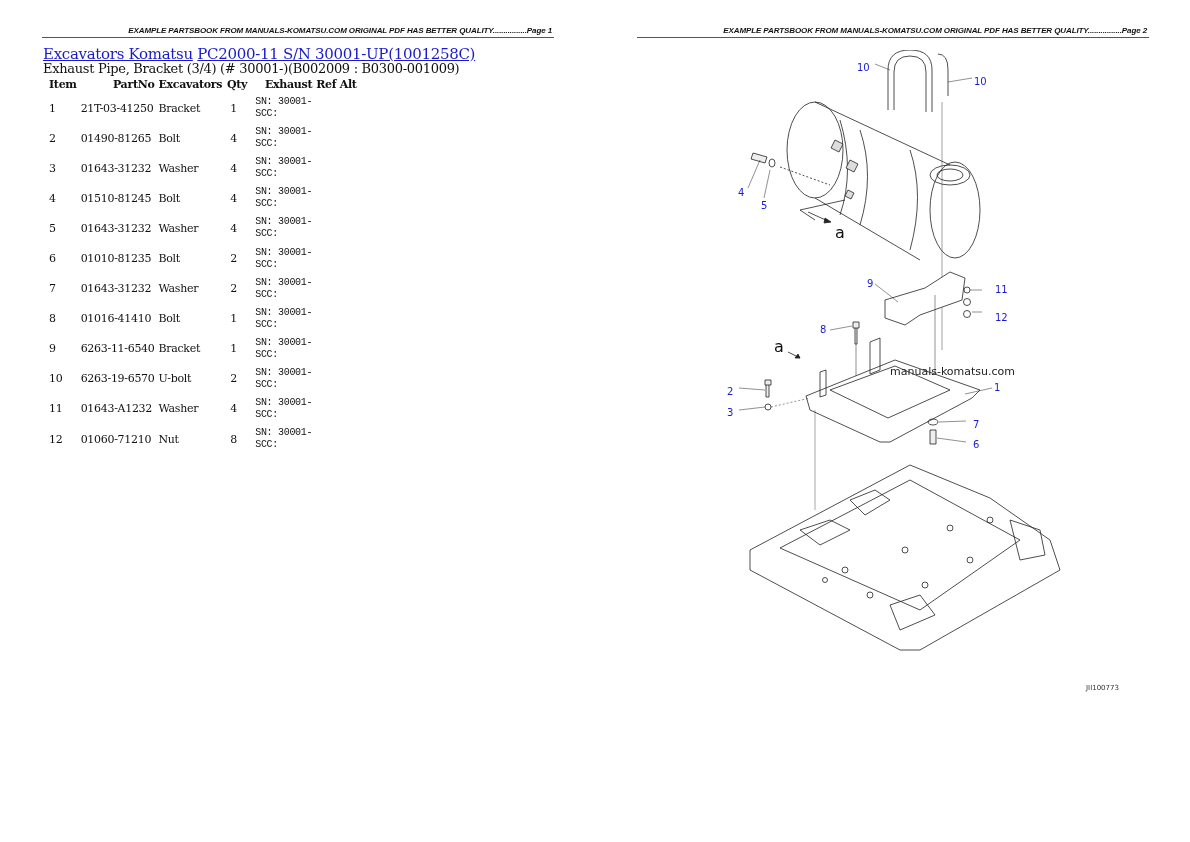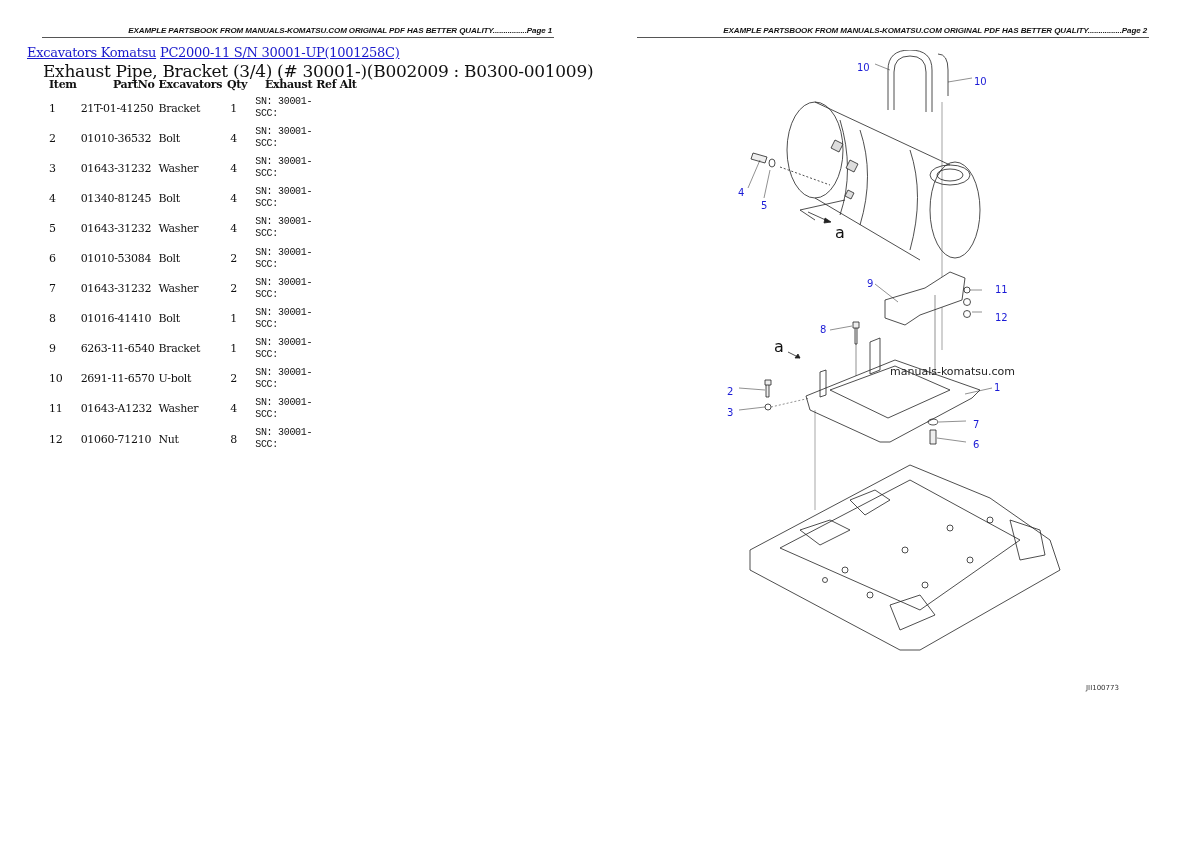--- a/index.html
+++ b/index.html
@@ -9,23 +9,23 @@
     .page-header {
       position: absolute; top: 25px; height: 13px;
       font-family: Liberation Sans, sans-serif; font-style: italic; font-weight: bold;
       font-size: 8px; text-align: right; color: #111;
       border-bottom: 1px solid #555; line-height: 11px; padding-right: 2px;
       letter-spacing: -0.1px;
     }
     #hdr1 { left: 42px; width: 512px; }
     #hdr2 { left: 637px; width: 512px; }
 
-    .breadcrumb { position: absolute; top: 45px; left: 27px; font-size: 13px; letter-spacing: -0.3px; }
+    .breadcrumb { position: absolute; top: 45px; left: 43px; font-size: 15px; letter-spacing: -0.3px; }
     .breadcrumb a { color: #1a1acc; text-decoration: underline; }
-    .subtitle { position: absolute; top: 61px; left: 43px; font-size: 17px; letter-spacing: -0.3px; }
+    .subtitle { position: absolute; top: 61px; left: 43px; font-size: 13px; letter-spacing: -0.3px; }
 
     table.parts { position: absolute; top: 76px; left: 45px; border-collapse: collapse; font-size: 11px; letter-spacing: -0.3px; }
     table.parts th { font-weight: bold; text-align: right; height: 17px; padding: 0 4px 0 4px; white-space: nowrap; }
     table.parts td { height: 30.1px; padding: 0 4px; vertical-align: middle; white-space: nowrap; }
     td.c-item { width: 29px; }
     td.c-part { width: 74px; padding-left: 0 !important; }
     td.c-desc { width: 67px; padding-left: 0 !important; }
     td.c-qty { width: 25px; }
     td.c-opt { width: 62px; font-family: "DejaVu Sans", sans-serif; font-size: 10px; line-height: 12px; }
     td.c-opt span { display: block; font-family: Liberation Mono, monospace; }
@@ -55,32 +55,32 @@
       <th style="padding-left:10px">PartNo</th>
       <th style="padding-left:0">Excavators</th>
       <th style="padding-left:0">Qty</th>
       <th>Exhaust</th>
       <th style="padding-left:0">Ref Alt</th>
     </tr>
   </thead>
   <tbody id="rows">
       <tr>
         <td class="c-item">1</td>
-        <td class="c-part">21T-01-41250</td>
+        <td class="c-part">21T-03-41250</td>
         <td class="c-desc">Bracket</td>
         <td class="c-qty">1</td>
         <td class="c-opt">
           <span>SN: 30001-</span>
           <span>SCC:</span>
         </td>
         <td></td>
       </tr>
       <tr>
         <td class="c-item">2</td>
-        <td class="c-part">01010-36532</td>
+        <td class="c-part">01490-81265</td>
         <td class="c-desc">Bolt</td>
         <td class="c-qty">4</td>
         <td class="c-opt">
           <span>SN: 30001-</span>
           <span>SCC:</span>
         </td>
         <td></td>
       </tr>
       <tr>
         <td class="c-item">3</td>
@@ -88,21 +88,21 @@
         <td class="c-desc">Washer</td>
         <td class="c-qty">4</td>
         <td class="c-opt">
           <span>SN: 30001-</span>
           <span>SCC:</span>
         </td>
         <td></td>
       </tr>
       <tr>
         <td class="c-item">4</td>
-        <td class="c-part">01340-81245</td>
+        <td class="c-part">01510-81245</td>
         <td class="c-desc">Bolt</td>
         <td class="c-qty">4</td>
         <td class="c-opt">
           <span>SN: 30001-</span>
           <span>SCC:</span>
         </td>
         <td></td>
       </tr>
       <tr>
         <td class="c-item">5</td>
@@ -110,21 +110,21 @@
         <td class="c-desc">Washer</td>
         <td class="c-qty">4</td>
         <td class="c-opt">
           <span>SN: 30001-</span>
           <span>SCC:</span>
         </td>
         <td></td>
       </tr>
       <tr>
         <td class="c-item">6</td>
-        <td class="c-part">01010-53084</td>
+        <td class="c-part">01010-81235</td>
         <td class="c-desc">Bolt</td>
         <td class="c-qty">2</td>
         <td class="c-opt">
           <span>SN: 30001-</span>
           <span>SCC:</span>
         </td>
         <td></td>
       </tr>
       <tr>
         <td class="c-item">7</td>
@@ -154,21 +154,21 @@
         <td class="c-desc">Bracket</td>
         <td class="c-qty">1</td>
         <td class="c-opt">
           <span>SN: 30001-</span>
           <span>SCC:</span>
         </td>
         <td></td>
       </tr>
       <tr>
         <td class="c-item">10</td>
-        <td class="c-part">2691-11-6570</td>
+        <td class="c-part">6263-19-6570</td>
         <td class="c-desc">U-bolt</td>
         <td class="c-qty">2</td>
         <td class="c-opt">
           <span>SN: 30001-</span>
           <span>SCC:</span>
         </td>
         <td></td>
       </tr>
       <tr>
         <td class="c-item">11</td>

